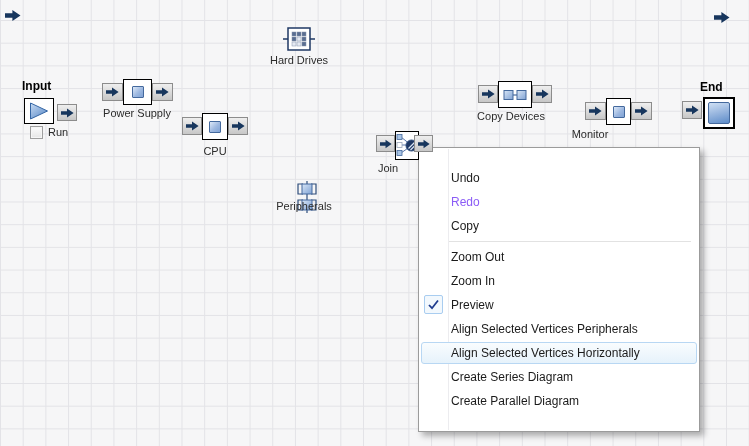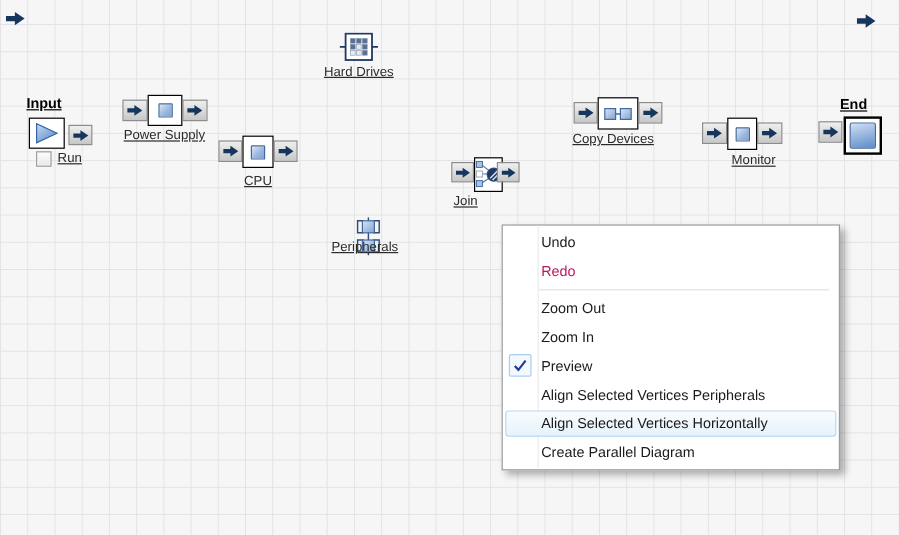--- a/index.html
+++ b/index.html
@@ -24,45 +24,44 @@
     display:flex;align-items:center;justify-content:center;
   }
   .bsq{
     box-sizing:border-box;width:12px;height:12px;border-radius:1px;
     background:linear-gradient(135deg,#dce8f7 0%,#9db8e0 55%,#7fa2d4 100%);
     border:1px solid #44699d;
   }
   .nlabel{
     position:absolute;font-size:11px;color:#2b2b2b;white-space:nowrap;
     transform:translateX(-50%);
-    text-decoration:underline;
   }
   .nlabel.bold{font-weight:bold;color:#000;font-size:12px;transform:none;}
   .chk{
     position:absolute;box-sizing:border-box;width:13px;height:13px;
     background:linear-gradient(#fdfdfd,#e6e6e6);
     border:1px solid #9f9f9f;box-shadow:inset 0 0 0 1px #f6f6f6;
   }
   .cornermark{position:absolute;}
   
   .menu{
     position:absolute;left:418px;top:147px;width:282px;box-sizing:border-box;
     background:#fff;border:1px solid #9b9b9b;
     box-shadow:4px 4px 6px rgba(0,0,0,.30);
-    padding:2px 0;z-index:5;margin-top:40px;
+    padding:18px 0;z-index:5;
   }
   .menu .gutterline{
     position:absolute;left:29px;top:1px;bottom:1px;width:1px;background:#ececef;
   }
   .mitem{
     position:relative;height:24px;box-sizing:border-box;
     display:flex;align-items:center;padding-left:32px;
     font-size:12px;color:#1b1b1b;white-space:nowrap;
   }
-  .mitem.disabled{color:#be185d;}
+  .mitem.disabled{color:#8b5cf6;}
   .mitem.hl{
     height:22px;margin:1px 2px;padding-left:29px;border-radius:3px;
     background:linear-gradient(#f9fcfe,#e6f2fb);
     border:1px solid #b8d7f3;
   }
   .msep{height:1px;background:#e2e2e2;margin:3px 8px 3px 30px;}
   .checkbadge{
     position:absolute;left:5px;top:2px;width:19px;height:19px;box-sizing:border-box;
     background:#f2f8fd;border:1px solid #a9cdf0;border-radius:2px;
     display:flex;align-items:center;justify-content:center;
@@ -220,45 +219,47 @@
       </svg>
   </div>
   <div class="ibox" style="left:606px;top:98px;width:25px;height:27px">
     <div class="bsq"></div>
   </div>
   <div class="abtn" style="left:631px;top:102px;width:21px;height:18px">
     <svg width="13" height="10" viewBox="0 0 13 10">
         <path d="M0 3.2 H6 V0.5 L12.6 5 L6 9.5 V6.8 H0 Z" fill="#17365d"></path>
       </svg>
   </div>
-  <div class="nlabel" style="left:628px;top:128px">Monitor</div>
+  <div class="nlabel" style="left:590px;top:128px">Monitor</div>
 
   <div class="nlabel bold" style="left:700px;top:80px">End</div>
   <div class="abtn" style="left:682px;top:101px;width:20px;height:18px">
     <svg width="13" height="10" viewBox="0 0 13 10">
         <path d="M0 3.2 H6 V0.5 L12.6 5 L6 9.5 V6.8 H0 Z" fill="#17365d"></path>
       </svg>
   </div>
   <div class="ibox" style="left:703px;top:97px;width:32px;height:32px;border-width:2px">
     <div style="width:22px;height:22px;border-radius:2px;border:1px solid #44699d;box-sizing:border-box;background:linear-gradient(165deg,#cfe0f4 0%,#9cb9e0 45%,#5d8cc9 100%)"></div>
   </div>
 
   <div class="menu">
     <div class="gutterline"></div>
     <div class="mitem">Undo</div>
     <div class="mitem disabled">Redo</div>
+    <div class="mitem">Copy</div>
     <div class="msep"></div>
     <div class="mitem">Zoom Out</div>
     <div class="mitem">Zoom In</div>
     <div class="mitem">
       <span class="checkbadge">
         <svg width="13" height="13" viewBox="0 0 13 13">
             <path d="M2 7 L5 10.2 L11 2.5" fill="none" stroke="#1e3b8e" stroke-width="1.8"></path>
           </svg>
       </span>
       <span>Preview</span>
     </div>
     <div class="mitem">Align Selected Vertices Peripherals</div>
     <div class="mitem hl">Align Selected Vertices Horizontally</div>
+    <div class="mitem">Create Series Diagram</div>
     <div class="mitem">Create Parallel Diagram</div>
   </div>
 
 </div>
 
 </body></html>

